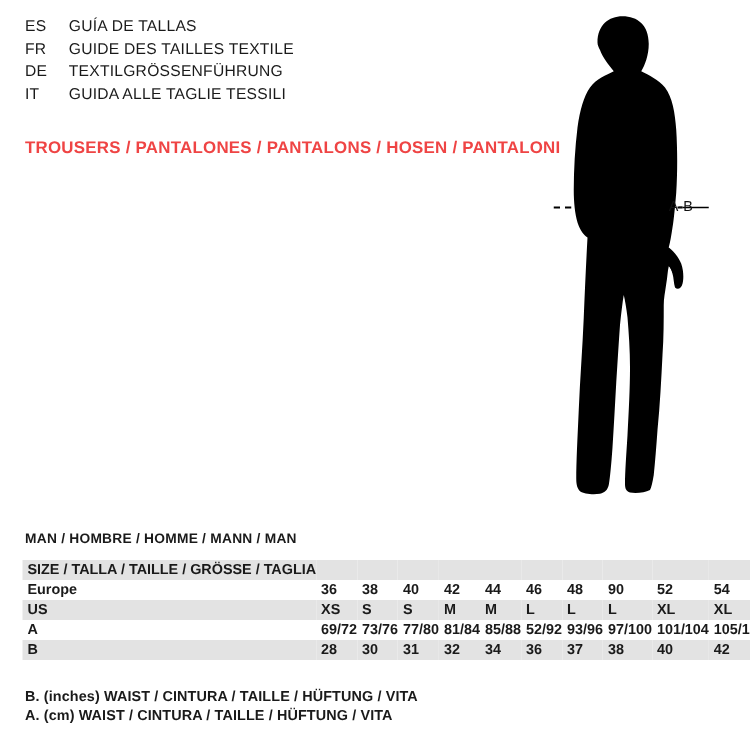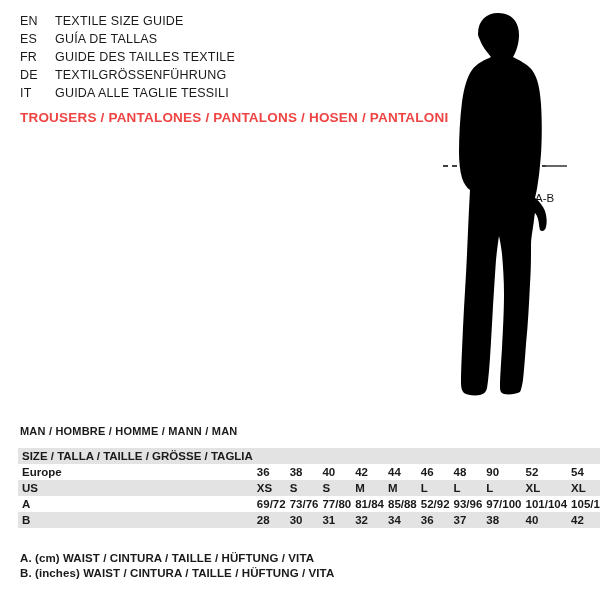--- a/index.html
+++ b/index.html
@@ -65,21 +65,20 @@
   }
   .figure-wrap svg {
     display: block;
   }
   .ab-label {
     position: absolute;
     left: 120px;
     top: 152px;
     font-size: 11.5px;
     color: #111;
-    margin-top: 32px;
   }
 
   
   .table-title {
     position: absolute;
     left: 20px;
     top: 425px;
     font-size: 11px;
     font-weight: bold;
     letter-spacing: 0.2px;
@@ -119,24 +118,20 @@
     font-weight: bold;
     letter-spacing: 0.1px;
   }
 </style>
 </head>
 <body>
 
 <div class="page">
 
   <div class="lang-block">
-    <div class="lang-row">
-      <span class="lang-code">EN</span>
-      <span class="lang-text">TEXTILE SIZE GUIDE</span>
-    </div>
     <div class="lang-row">
       <span class="lang-code">ES</span>
       <span class="lang-text">GUÍA DE TALLAS</span>
     </div>
     <div class="lang-row">
       <span class="lang-code">FR</span>
       <span class="lang-text">GUIDE DES TAILLES TEXTILE</span>
     </div>
     <div class="lang-row">
       <span class="lang-code">DE</span>
@@ -284,17 +279,17 @@
         <td class="datacol">37</td>
         <td class="datacol">38</td>
         <td class="datacol">40</td>
         <td class="datacol">42</td>
 
       </tr>
     </tbody>
   </table>
 
   <div class="footnotes">
+    <div>B. (inches) WAIST / CINTURA / TAILLE / HÜFTUNG / VITA</div>
     <div>A. (cm) WAIST / CINTURA / TAILLE / HÜFTUNG / VITA</div>
-    <div>B. (inches) WAIST / CINTURA / TAILLE / HÜFTUNG / VITA</div>
   </div>
 
 </div>
 
 </body></html>

